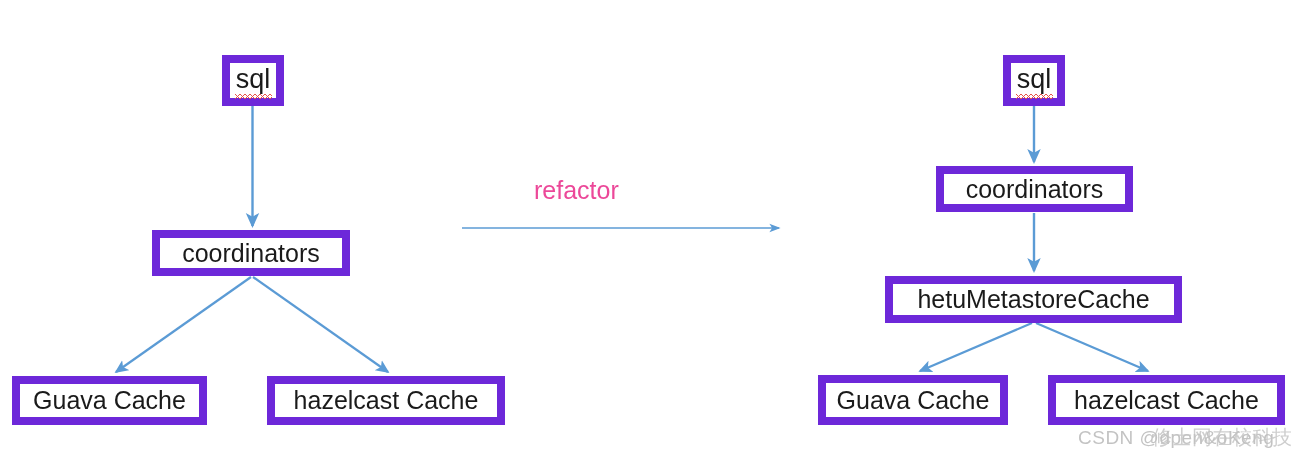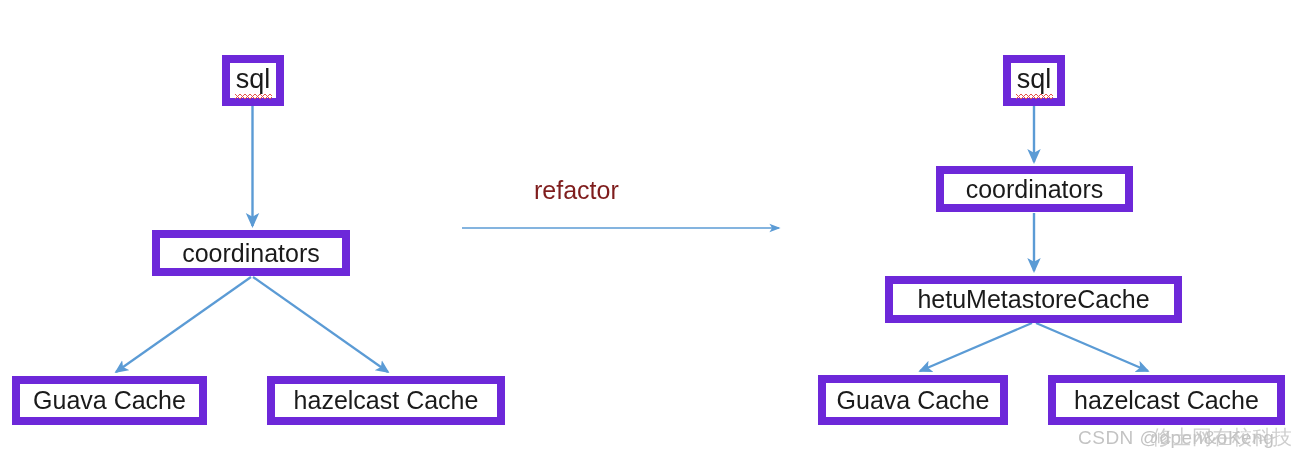--- a/index.html
+++ b/index.html
@@ -58,21 +58,21 @@
     position: absolute;
     left: 0;
     top: 0;
     width: 1295px;
     height: 455px;
     z-index: 1;
     pointer-events: none;
   }
   .refactor-label {
     position: absolute;
-    color: #7f1d1d;
+    color: #ec4899;
     font-family: "Liberation Sans", sans-serif;
     white-space: nowrap;
     z-index: 3;
   }
   .watermark {
     position: absolute;
     z-index: 5;
     color: #b9b9b9;
     font-family: "Liberation Sans", sans-serif;
     white-space: nowrap;

